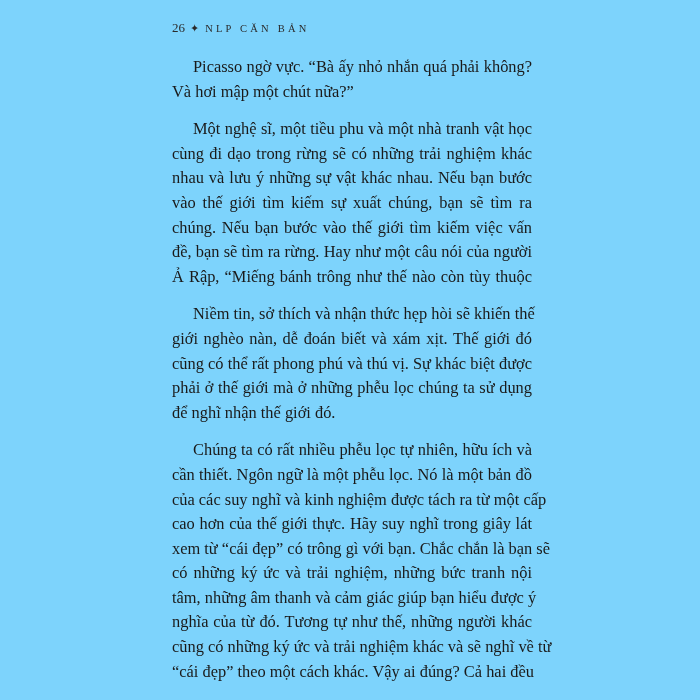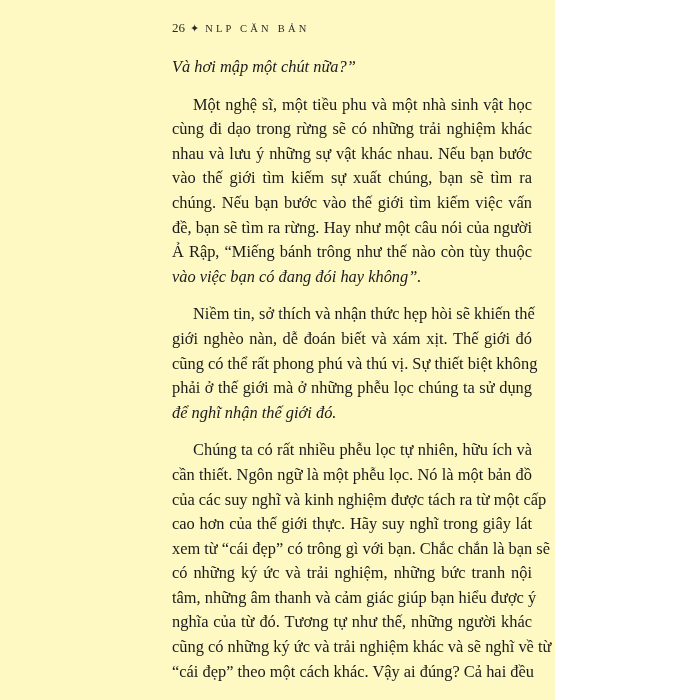--- a/index.html
+++ b/index.html
@@ -11,22 +11,22 @@
       width: 700px;
       height: 700px;
       position: relative;
       overflow: hidden;
       font-family: "DejaVu Serif", "Liberation Serif", serif;
       color: #1c1c1c;
     }
     .page {
       position: absolute;
       left: 0; top: 0;
-      width: 555px; height: 700px;
-      background: #fef9c3;
+      width: 700px; height: 700px;
+      background: #7dd3fc;
     }
     .running-head {
       position: absolute;
       left: 172px;
       top: 20px;
       font-family: "Liberation Serif", serif;
       font-size: 12px;
       color: #2a2a2a;
       white-space: nowrap;
     }
@@ -58,21 +58,20 @@
       text-indent: 21px;
     }
     .body-text p .line {
       display: block;
       text-align: justify;
       text-align-last: justify;
       white-space: nowrap;
     }
     .body-text p .line.last {
       text-align-last: left;
-      font-style: italic;
     }
     .body-text p .line.first {
       padding-left: 21px;
     }
     .body-text p {
       text-indent: 0;
     }
   </style>
 </head>
 <body>
@@ -80,36 +79,36 @@
 <div class="page">
 
   <div class="running-head">
     <span class="page-num">26</span>
     <span class="sep">✦</span>
     <span class="title">NLP CĂN BẢN</span>
   </div>
 
   <div class="body-text">
     <p>
+      <span class="line first">Picasso ngờ vực. “Bà ấy nhỏ nhắn quá phải không?</span>
       <span class="line last">Và hơi mập một chút nữa?”</span>
     </p>
     <p>
-      <span class="line first">Một nghệ sĩ, một tiều phu và một nhà sinh vật học</span>
+      <span class="line first">Một nghệ sĩ, một tiều phu và một nhà tranh vật học</span>
       <span class="line">cùng đi dạo trong rừng sẽ có những trải nghiệm khác</span>
       <span class="line">nhau và lưu ý những sự vật khác nhau. Nếu bạn bước</span>
       <span class="line">vào thế giới tìm kiếm sự xuất chúng, bạn sẽ tìm ra</span>
       <span class="line">chúng. Nếu bạn bước vào thế giới tìm kiếm việc vấn</span>
       <span class="line">đề, bạn sẽ tìm ra rừng. Hay như một câu nói của người</span>
       <span class="line">Ả Rập, “Miếng bánh trông như thế nào còn tùy thuộc</span>
-      <span class="line last">vào việc bạn có đang đói hay không”.</span>
     </p>
     <p>
       <span class="line first">Niềm tin, sở thích và nhận thức hẹp hòi sẽ khiến thế</span>
       <span class="line">giới nghèo nàn, dễ đoán biết và xám xịt. Thế giới đó</span>
-      <span class="line">cũng có thể rất phong phú và thú vị. Sự thiết biệt không</span>
+      <span class="line">cũng có thể rất phong phú và thú vị. Sự khác biệt được</span>
       <span class="line">phải ở thế giới mà ở những phễu lọc chúng ta sử dụng</span>
       <span class="line last">để nghĩ nhận thế giới đó.</span>
     </p>
     <p>
       <span class="line first">Chúng ta có rất nhiều phễu lọc tự nhiên, hữu ích và</span>
       <span class="line">cần thiết. Ngôn ngữ là một phễu lọc. Nó là một bản đồ</span>
       <span class="line">của các suy nghĩ và kinh nghiệm được tách ra từ một cấp</span>
       <span class="line">cao hơn của thế giới thực. Hãy suy nghĩ trong giây lát</span>
       <span class="line">xem từ “cái đẹp” có trông gì với bạn. Chắc chắn là bạn sẽ</span>
       <span class="line">có những ký ức và trải nghiệm, những bức tranh nội</span>

